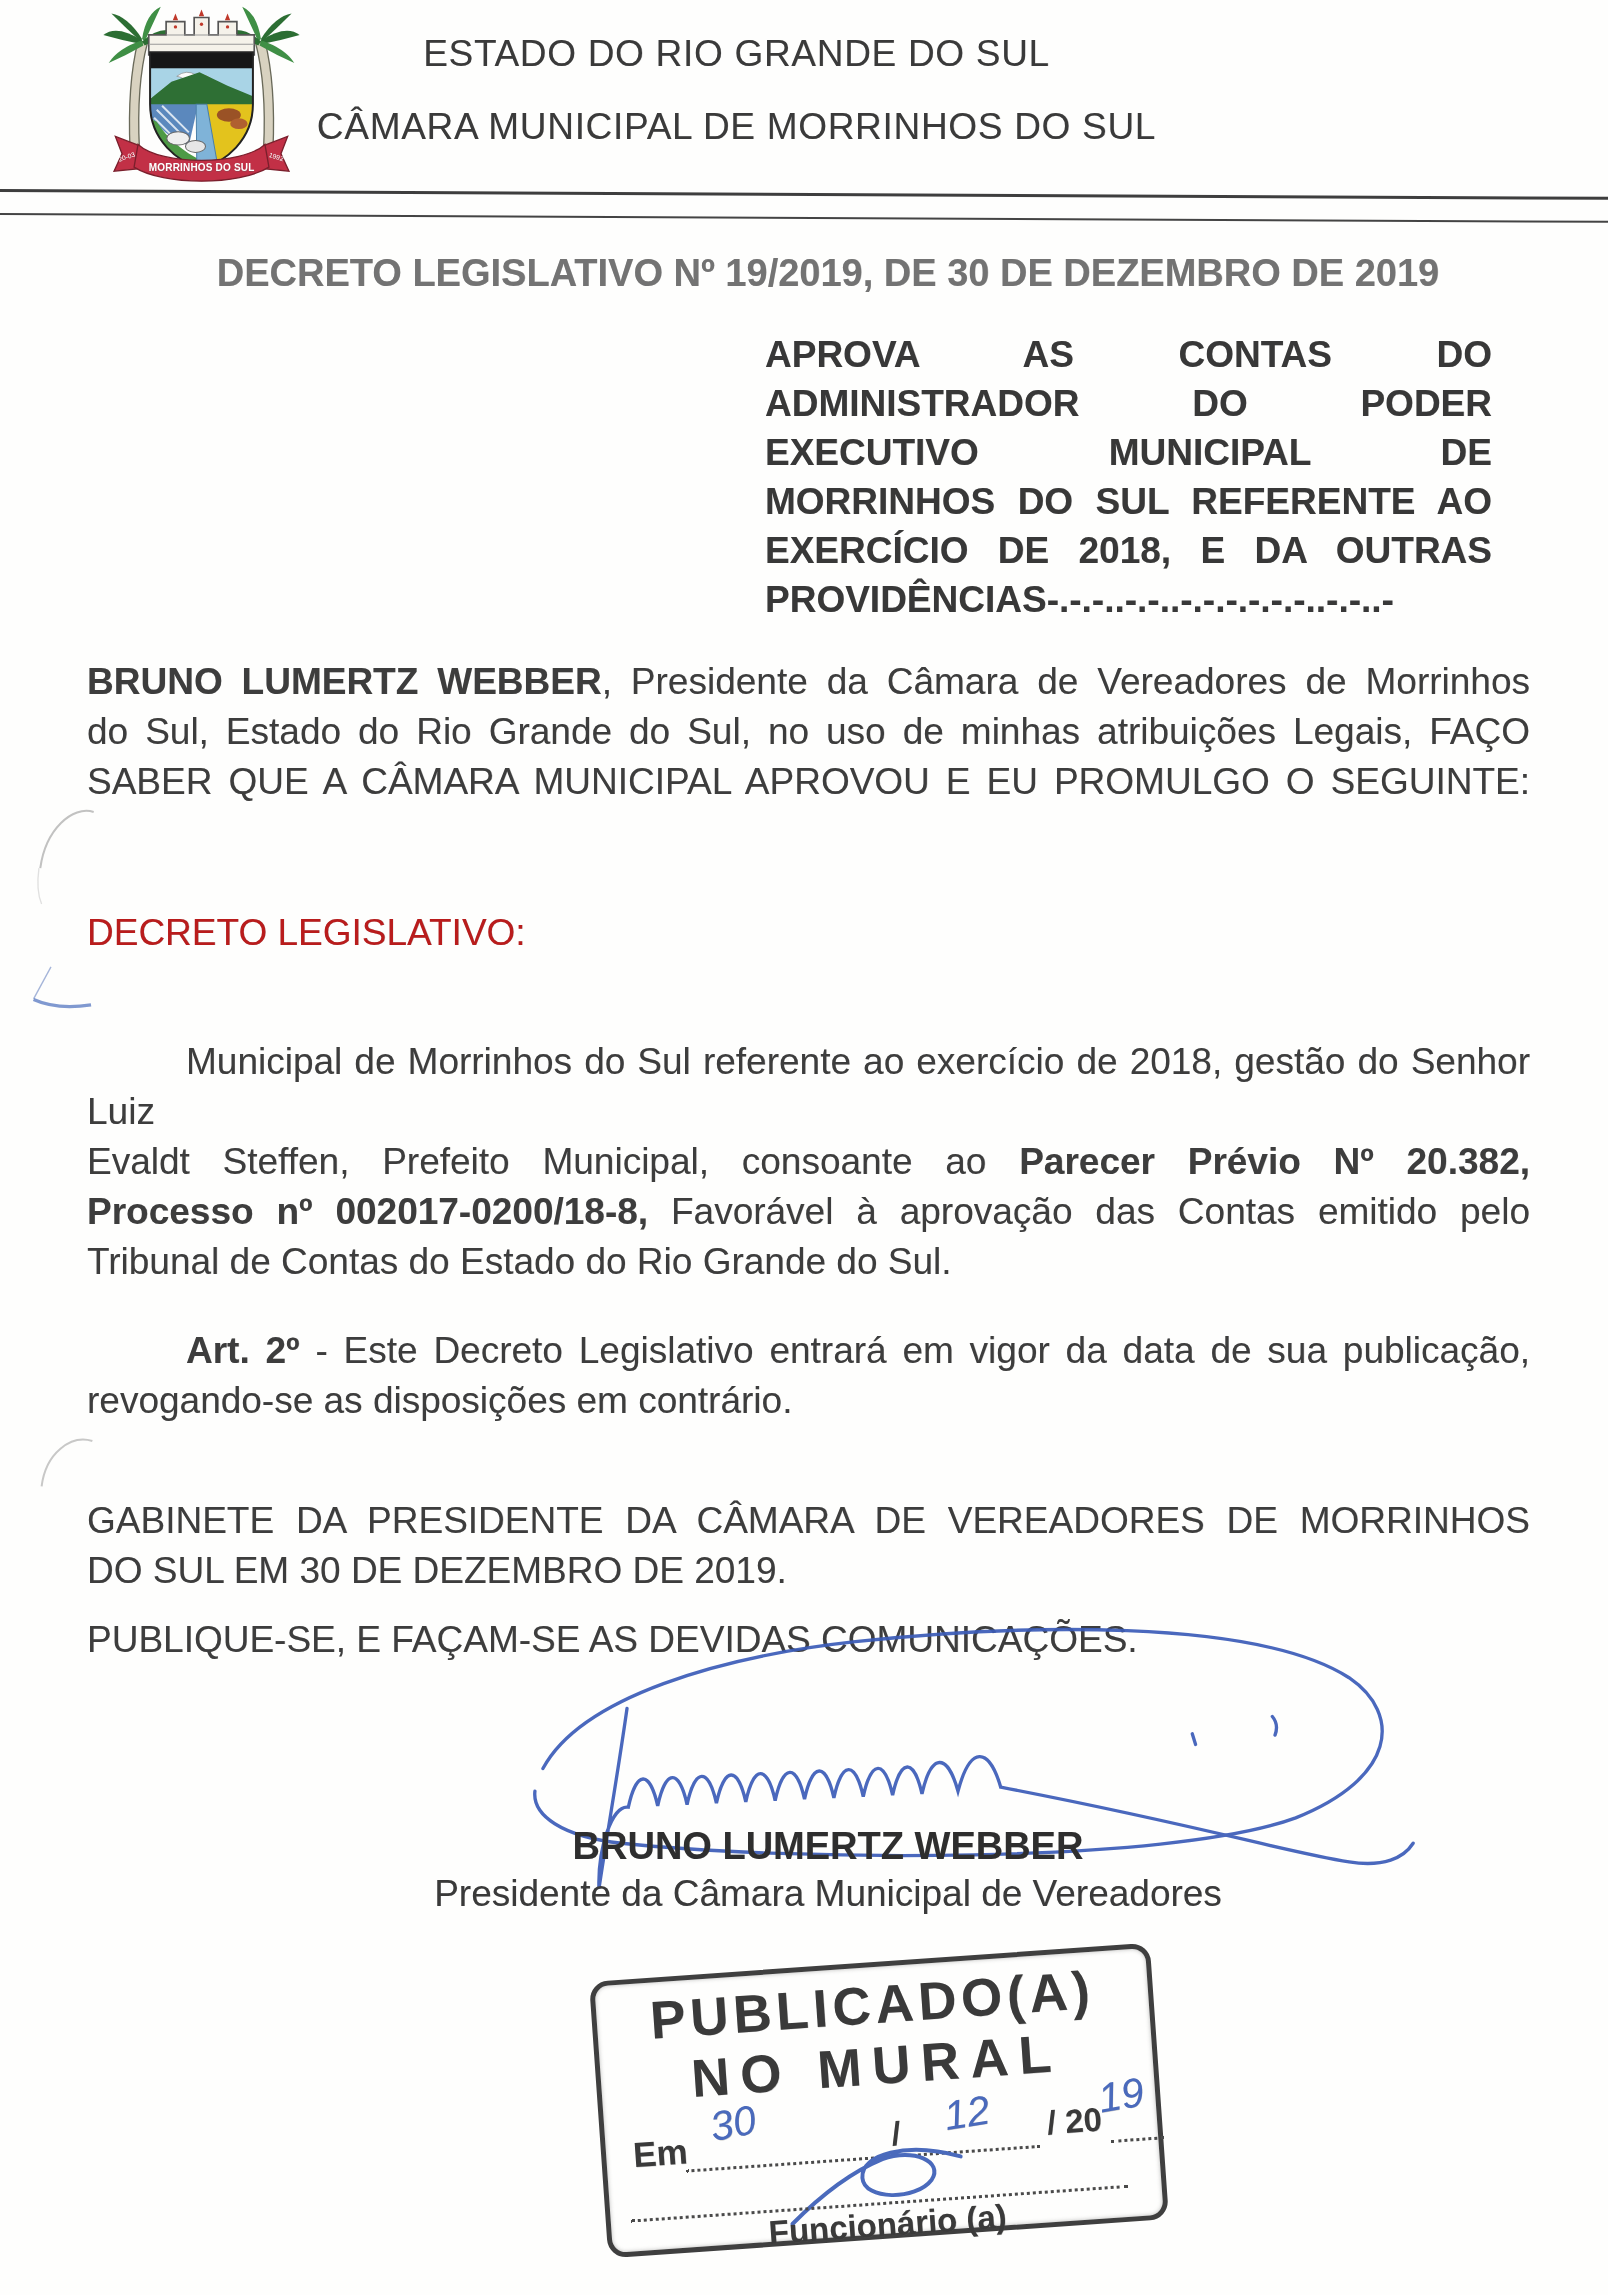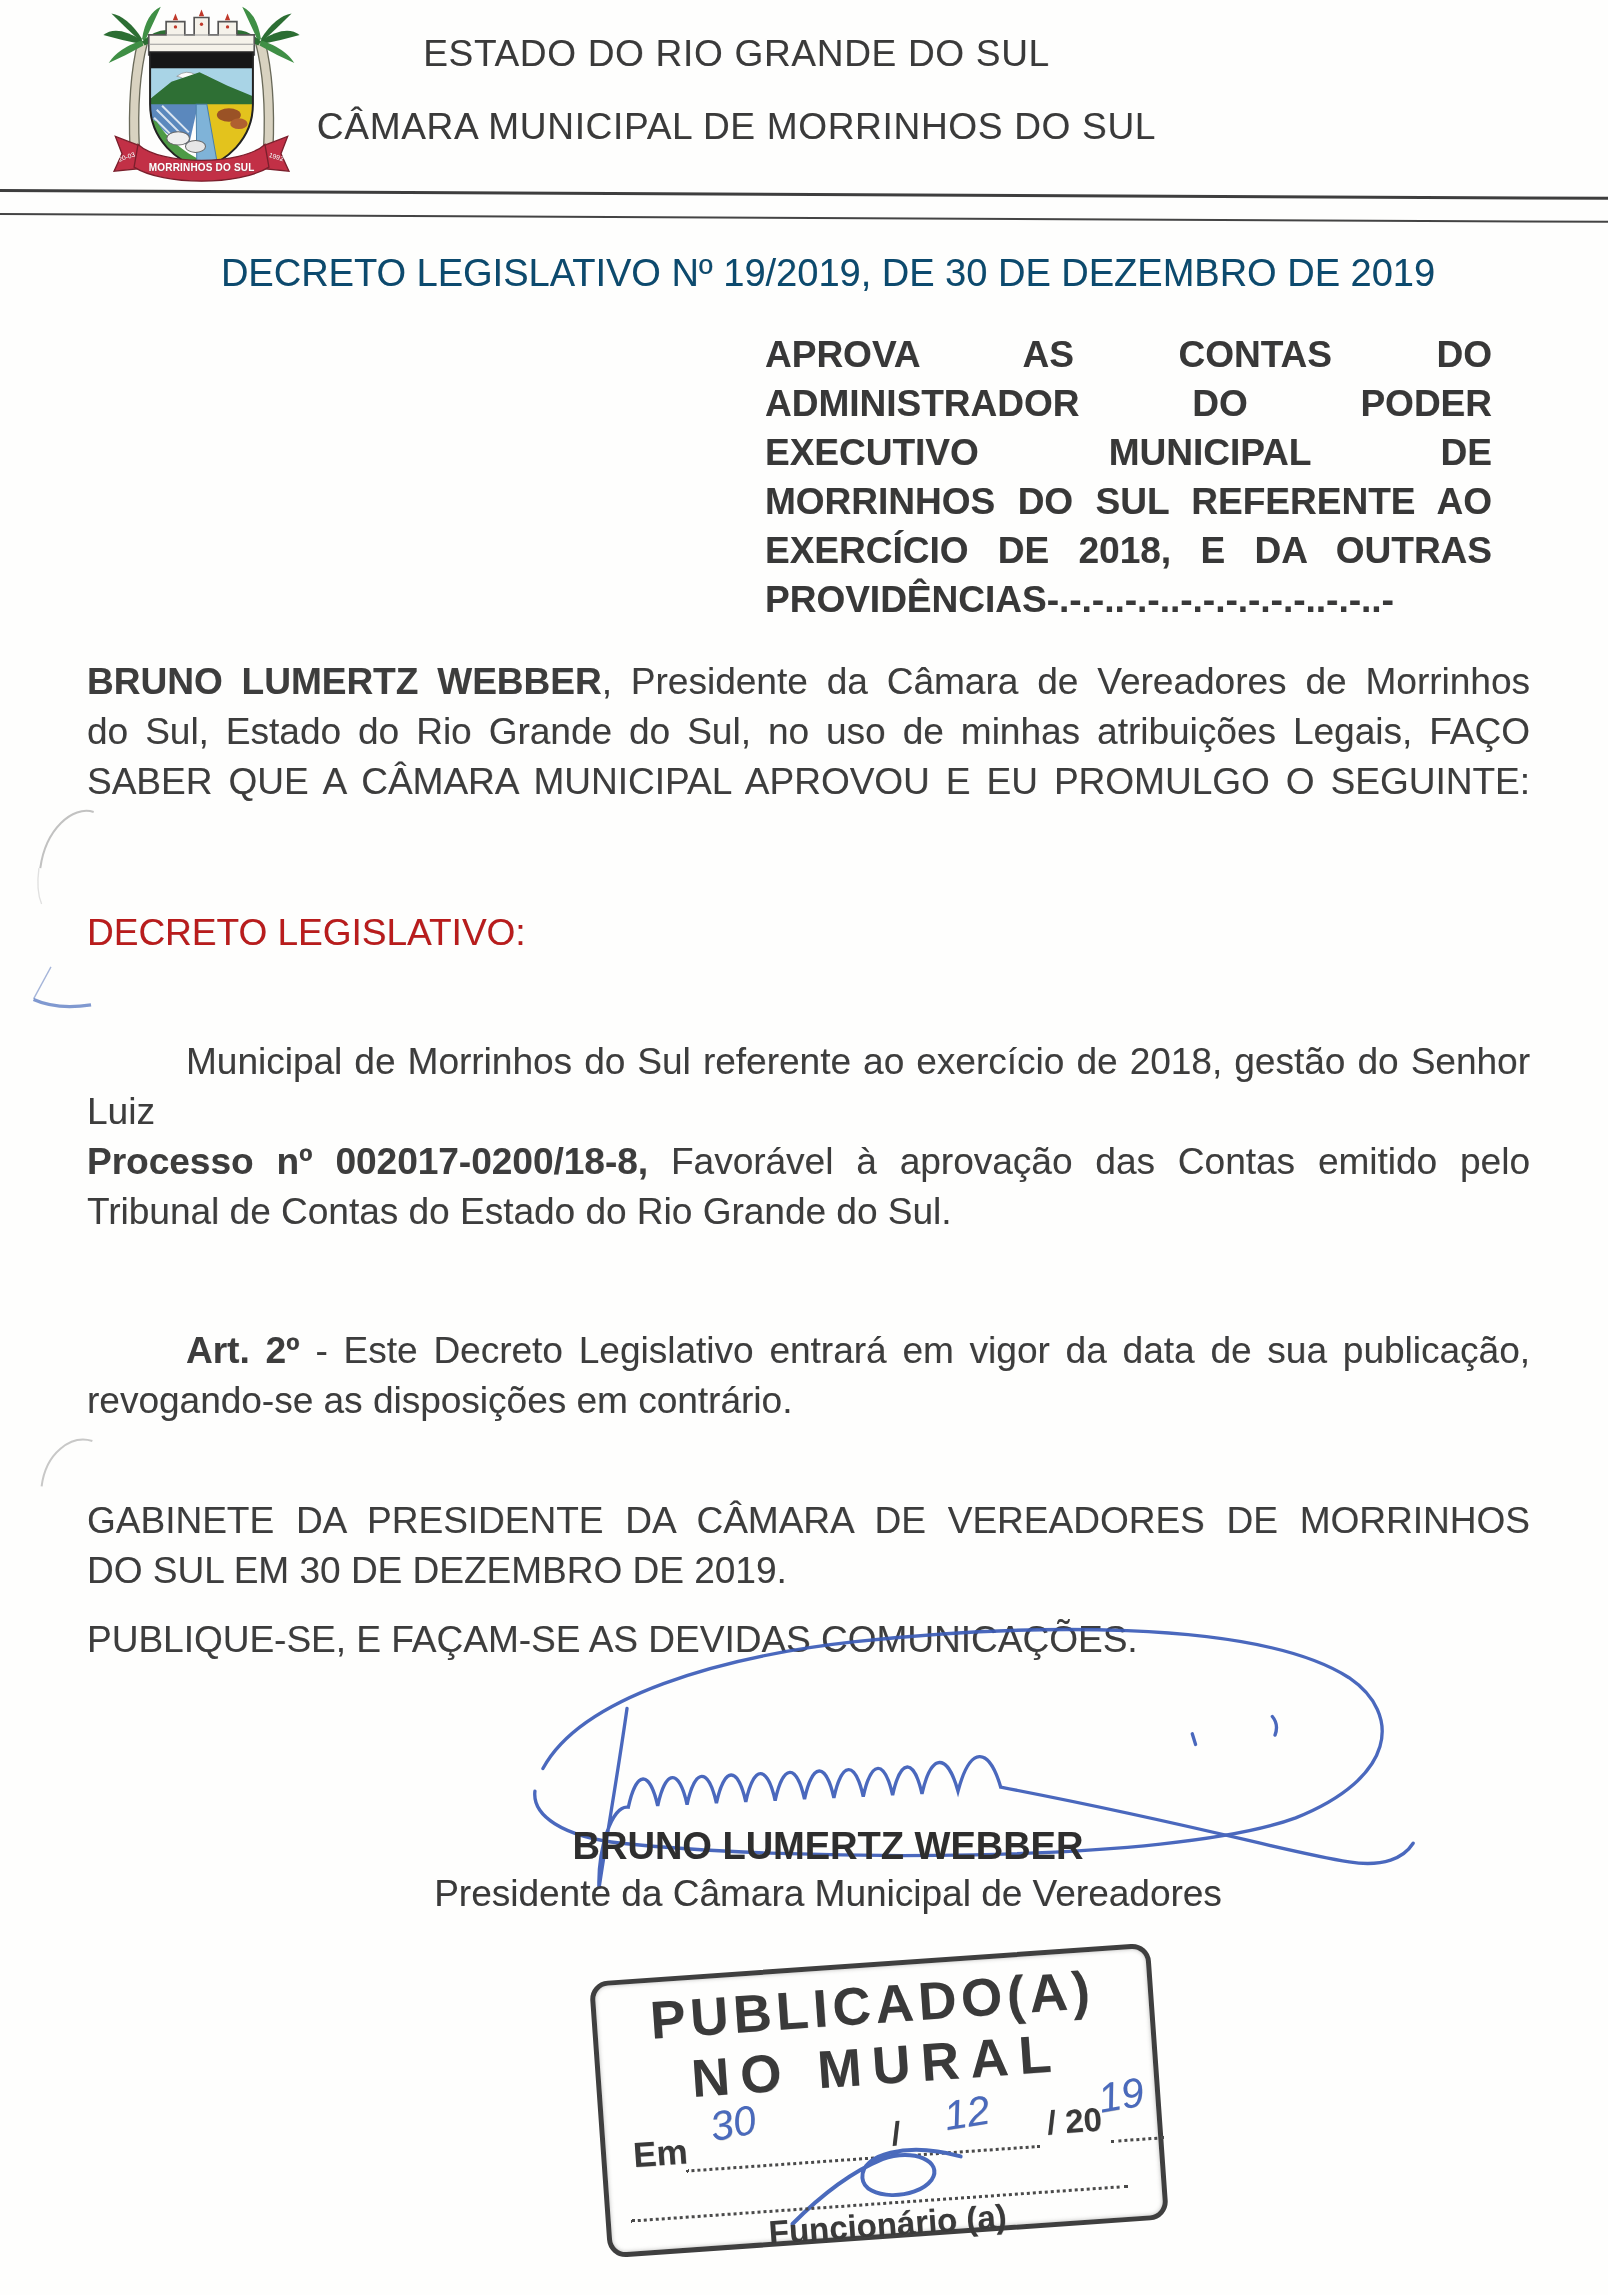--- a/index.html
+++ b/index.html
@@ -7,21 +7,21 @@
        font-family:"Liberation Sans","DejaVu Sans",sans-serif;color:#3d3d3d;}
   .page{position:absolute;inset:0;background:#fefefd;}
   .abs{position:absolute;}
   .scan{text-shadow:0.3px 0.4px 0.5px rgba(90,90,90,0.35);}
   .b{font-weight:700;}
   
   .hdr-line{left:0;width:1473px;text-align:center;font-size:37px;color:#3a3a3a;letter-spacing:0.7px;}
   .rule{left:0;width:1609px;height:2.7px;background:#3e3e3e;transform:rotate(0.28deg);transform-origin:left center;}
   .rule2{height:2px;background:#444;}
   
-  .title{left:100px;width:1456px;text-align:center;font-size:38px;font-weight:400;color:#0c4a6e;}
+  .title{left:100px;width:1456px;text-align:center;font-size:38px;font-weight:700;color:#737373;}
   
   .epigraph{left:765px;top:330px;width:727px;font-size:37px;font-weight:700;
             line-height:49px;color:#383838;}
   
   .para{left:87px;width:1443px;font-size:37px;line-height:50px;color:#3d3d3d;}
   .jline{text-align:justify;text-align-last:justify;}
   .no-stretch-last .jline:last-child{text-align-last:left;}
   .indent-first .jline:first-child{text-indent:99px;}
   .center-heading{left:87px;width:1443px;text-align:left;font-size:37px;color:#b91c1c;}
   .pub-line{left:87px;width:1443px;font-size:37px;color:#3d3d3d;}
@@ -136,20 +136,21 @@
   <div class="abs para jlines" style="top:657px">
       <div class="jline"><span class="b">BRUNO LUMERTZ WEBBER</span><span>, Presidente da Câmara de Vereadores de Morrinhos</span></div>
       <div class="jline"><span>do Sul, Estado do Rio Grande do Sul, no uso de minhas atribuições Legais, FAÇO</span></div>
       <div class="jline"><span>SABER QUE A CÂMARA MUNICIPAL APROVOU E EU PROMULGO O SEGUINTE:</span></div>
     </div>
 
   <div class="abs center-heading" style="top:912px">DECRETO LEGISLATIVO:</div>
 
   <div class="abs para jlines no-stretch-last indent-first" style="top:1037px">
       <div class="jline"><span>Municipal de Morrinhos do Sul referente ao exercício de 2018, gestão do Senhor Luiz</span></div>
+      <div class="jline"><span>Evaldt Steffen, Prefeito Municipal, consoante ao </span><span class="b">Parecer Prévio Nº 20.382,</span></div>
       <div class="jline"><span class="b">Processo nº 002017-0200/18-8, </span><span>Favorável à aprovação das Contas emitido pelo</span></div>
       <div class="jline"><span>Tribunal de Contas do Estado do Rio Grande do Sul.</span></div>
     </div>
 
   <div class="abs para jlines no-stretch-last indent-first" style="top:1326px">
       <div class="jline"><span class="b">Art. 2º </span><span>- Este Decreto Legislativo entrará em vigor da data de sua publicação,</span></div>
       <div class="jline"><span>revogando-se as disposições em contrário.</span></div>
     </div>
 
   <div class="abs para jlines no-stretch-last" style="top:1496px">

